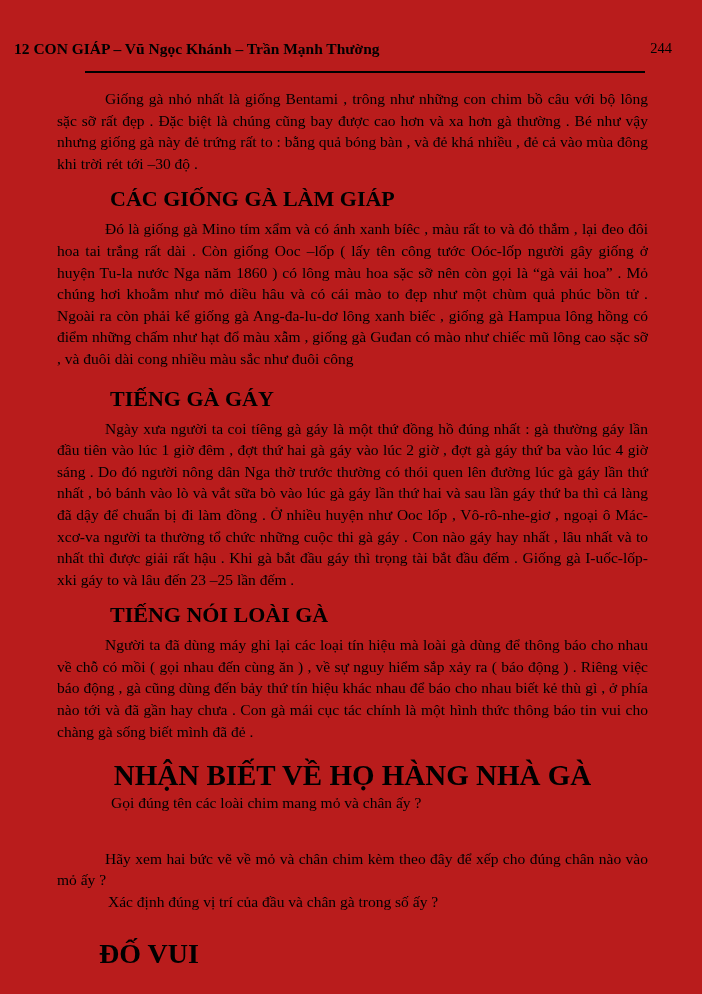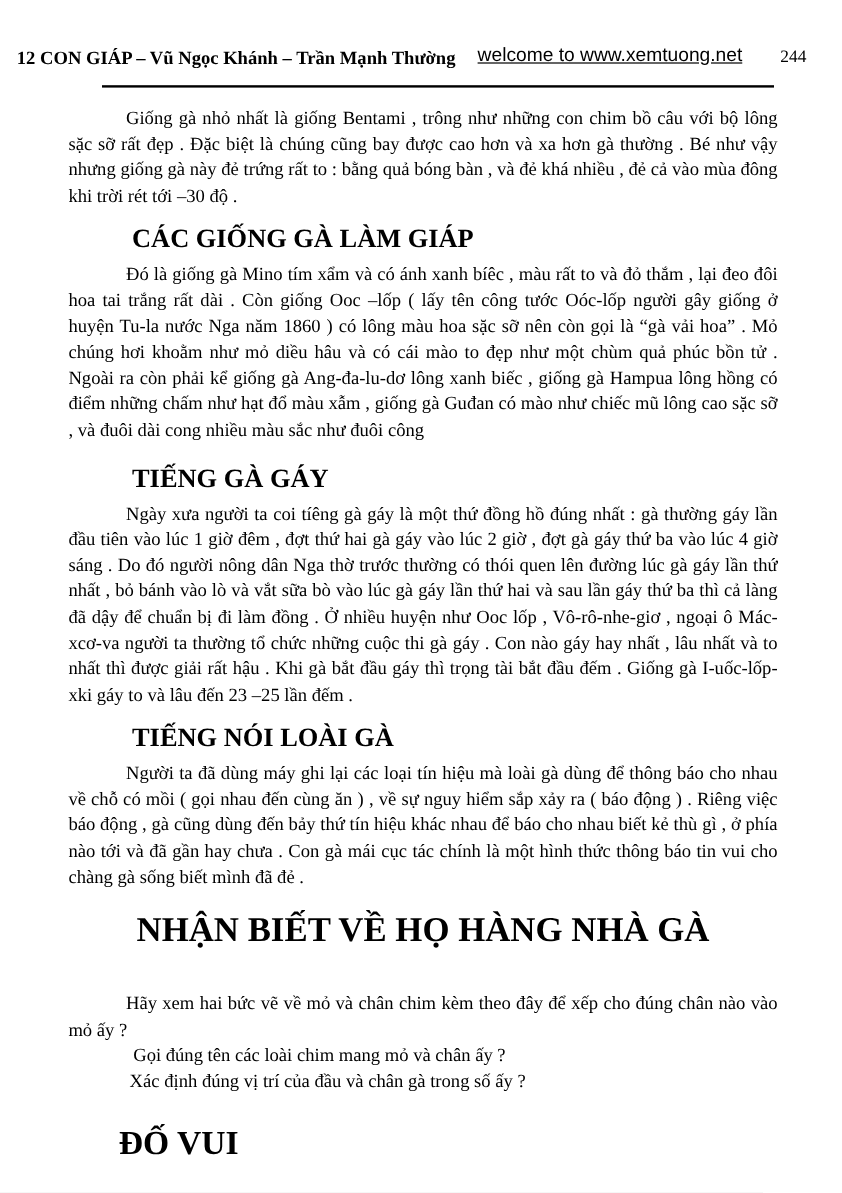--- a/index.html
+++ b/index.html
@@ -1,20 +1,20 @@
 <!DOCTYPE html>
 <html><head>
 <meta charset="utf-8">
 <style>
   html,body { margin:0; padding:0; background:#e8e8e8; }
   .page {
     position:relative;
     width:702px; height:994px;
     margin:0 auto;
-    background:#ffffff;
+    background:#b91c1c;
     color:#000000;
     font-family:"Liberation Serif", serif;
     overflow:hidden;
   }
   
   .header { position:absolute; top:38px; left:0; width:702px; height:24px; }
   .book-title {
     position:absolute; left:14px; top:2px;
     font-weight:bold; font-size:15.5px; white-space:nowrap;
     font-family:"Liberation Serif", serif;
@@ -62,42 +62,41 @@
     font-family:"Liberation Serif", serif;
   }
 </style>
 </head>
 <body>
 
 <div class="page">
 
   <div class="header">
     <span class="book-title">12 CON GIÁP – Vũ Ngọc Khánh – Trần Mạnh Thường</span>
-    <a class="site-link">welcome to www.xemtuong.net</a>
     <span class="page-number">244</span>
   </div>
 
   <div class="rule"></div>
 
   <div class="content">
 
     <p class="body-para">Giống gà nhỏ nhất là giống Bentami , trông như những con chim bồ câu với bộ lông sặc sỡ rất đẹp . Đặc biệt là chúng cũng bay được cao hơn và xa hơn gà thường . Bé như vậy nhưng giống gà này đẻ trứng rất to : bằng quả bóng bàn , và đẻ khá nhiều , đẻ cả vào mùa đông khi trời rét tới –30 độ .</p>
 
     <h2 class="section-heading">CÁC GIỐNG GÀ LÀM GIÁP</h2>
     <p class="body-para">Đó là giống gà Mino tím xẩm và có ánh xanh bíêc , màu rất to và đỏ thắm , lại đeo đôi hoa tai trắng rất dài . Còn giống Ooc –lốp ( lấy tên công tước Oóc-lốp người gây giống ở huyện Tu-la nước Nga năm 1860 )  có lông màu hoa sặc sỡ nên còn gọi là “gà vải hoa” . Mỏ chúng hơi khoằm như mỏ diều hâu và có cái mào to đẹp như một chùm quả phúc bồn tử . Ngoài ra còn phải kể giống gà Ang-đa-lu-dơ lông xanh biếc , giống gà Hampua lông hồng có điểm những chấm như hạt đổ màu xẫm , giống gà Guđan có mào như chiếc mũ lông cao sặc sỡ , và đuôi dài cong nhiều màu sắc như đuôi công</p>
 
     <h2 class="section-heading tight">TIẾNG GÀ GÁY</h2>
     <p class="body-para">Ngày xưa người ta coi tíêng gà gáy là một thứ đồng hồ đúng nhất : gà thường gáy lần đầu tiên vào lúc 1 giờ đêm , đợt thứ hai gà gáy vào lúc 2 giờ , đợt gà gáy thứ ba vào lúc 4 giờ sáng . Do đó người nông dân Nga thờ trước thường có thói quen lên đường lúc gà gáy lần thứ nhất , bỏ bánh vào lò và vắt sữa bò vào lúc gà gáy lần thứ hai và sau lần gáy thứ ba thì cả làng đã dậy để chuẩn bị đi làm đồng . Ở nhiều huyện như Ooc lốp , Vô-rô-nhe-giơ , ngoại ô Mác-xcơ-va người ta thường tổ chức những cuộc thi gà gáy . Con nào gáy hay nhất , lâu nhất và to nhất thì được giải rất hậu . Khi gà bắt đầu gáy thì trọng tài bắt đầu đếm . Giống gà I-uốc-lốp-xki gáy to và lâu đến 23 –25 lần đếm .</p>
 
     <h2 class="section-heading">TIẾNG NÓI LOÀI GÀ</h2>
     <p class="body-para">Người ta đã dùng máy ghi lại các loại  tín hiệu  mà loài gà dùng để thông báo cho nhau về chỗ có mồi ( gọi nhau đến cùng ăn ) , về sự nguy hiểm sắp xảy ra ( báo động ) . Riêng việc báo động , gà cũng dùng đến bảy thứ tín hiệu khác nhau để báo cho nhau biết kẻ thù gì , ở phía nào tới và đã gần hay chưa . Con gà mái cục tác chính là một hình thức thông báo tin vui cho chàng gà sống biết mình đã đẻ .</p>
 
     <h1 class="chapter-heading">NHẬN BIẾT VỀ HỌ HÀNG NHÀ GÀ</h1>
 
+    <p class="question q-mid">Gọi đúng tên các loài chim mang mỏ và chân ấy ?</p>
     <p class="question q-first">Hãy xem hai bức vẽ về mỏ và chân chim kèm theo đây để xếp cho đúng chân nào vào mỏ ấy ?</p>
-    <p class="question q-mid">Gọi đúng tên các loài chim mang mỏ và chân ấy ?</p>
     <p class="question q-last">Xác định đúng vị trí của đầu và chân gà trong số ấy ?</p>
 
     <h2 class="closing-heading">ĐỐ VUI</h2>
 
   </div>
 
 </div>
 
 </body></html>

